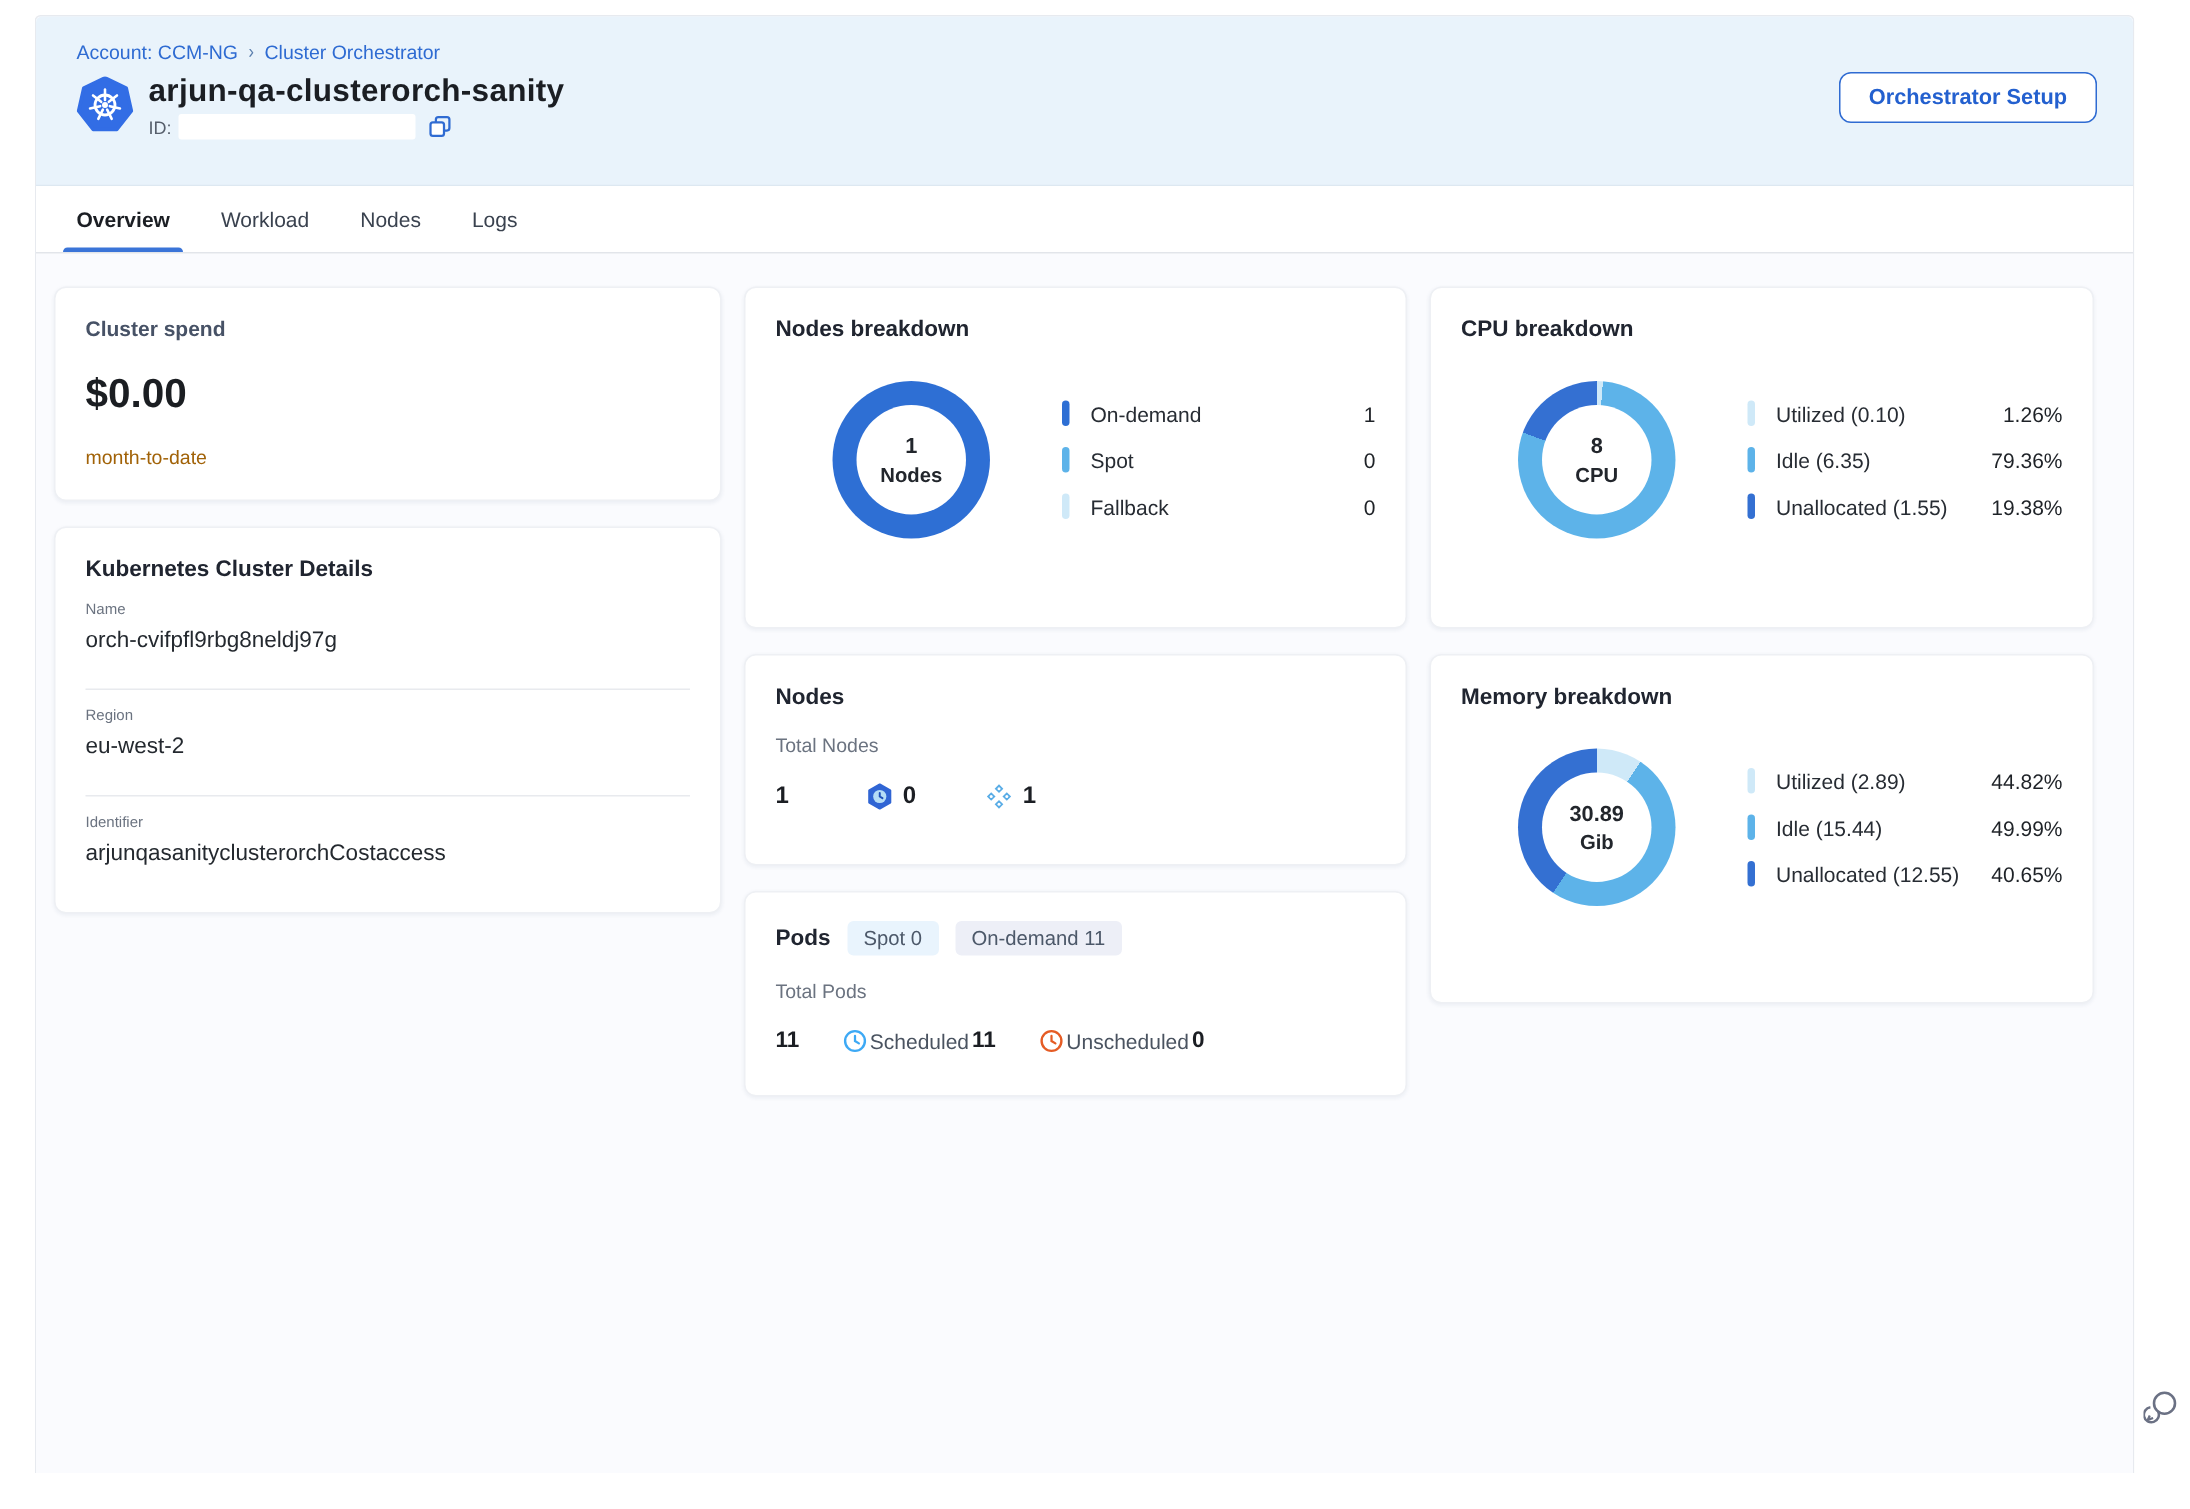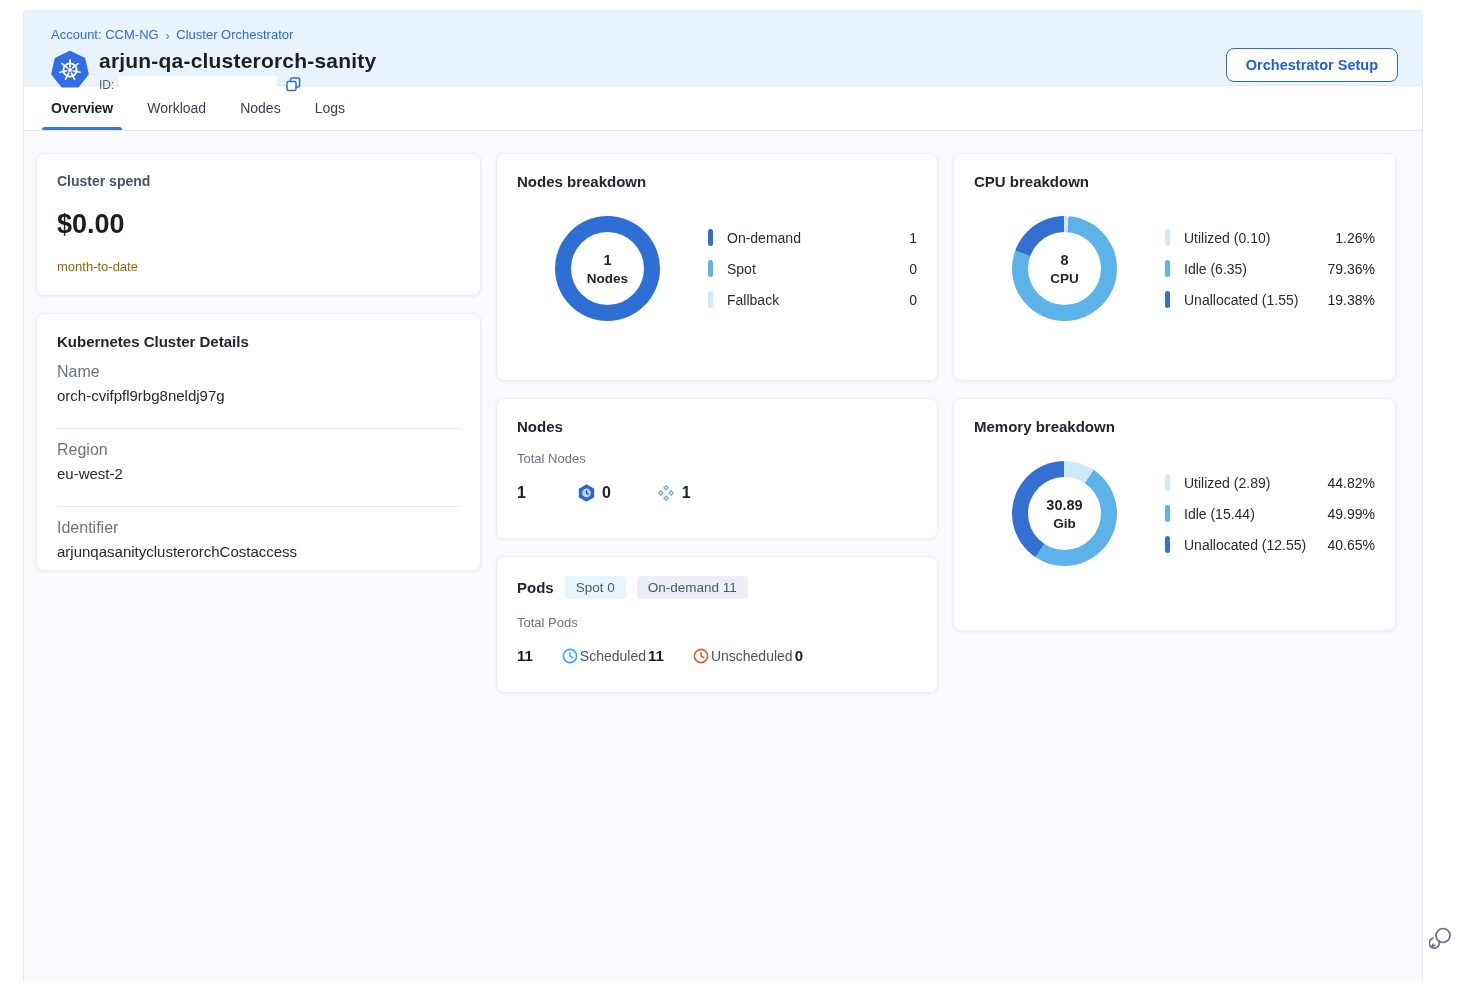--- a/index.html
+++ b/index.html
@@ -2,21 +2,21 @@
 <html><head>
 <meta charset="utf-8">
 <style>
   * { margin:0; padding:0; box-sizing:border-box; }
   html,body { width:1460px; height:1006px; background:#ffffff;
     font-family:"Liberation Sans", sans-serif; overflow:hidden; }
   .panel { position:absolute; left:23px; top:10px; width:1400px; height:972px;
     background:#fafbfe; border:1px solid #e7eaef; border-bottom:none; border-radius:4px 4px 0 0; }
 
   
-  .panel-header { position:relative; height:75px; background:#e9f3fb; border-bottom:1px solid #dde8f1; padding:16px 26px 0 27px; border-radius:4px 4px 0 0; }
+  .panel-header { position:relative; height:113px; background:#e9f3fb; border-bottom:1px solid #dde8f1; padding:16px 26px 0 27px; border-radius:4px 4px 0 0; }
   .breadcrumb { font-size:13px; color:#2e6bd2; display:flex; align-items:center; gap:7px; }
   .crumb { cursor:pointer; }
   .crumb-sep { color:#5b7fae; font-size:11px; transform:scaleY(1.2); }
   .title-row { display:flex; margin-top:7px; }
   .k8s-icon { width:38px; height:38px; flex:0 0 38px; margin-top:2px; }
   .title-col { margin-left:10px; }
   .page-title { font-size:21px; font-weight:700; color:#1b1e23; letter-spacing:.2px; }
   .id-row { display:flex; align-items:center; margin-top:3px; }
   .id-label { font-size:12px; color:#565e6b; }
   .id-box { display:inline-block; width:158px; height:17px; background:#ffffff; border-radius:2px; margin-left:5px; }
@@ -41,21 +41,21 @@
   .card-title { font-size:15px; font-weight:700; color:#202530; }
 
   
   .spend-title { color:#475266; font-size:14px; font-weight:700; }
   .spend-amount { font-size:27px; font-weight:800; color:#1b1e22; margin-top:20px; }
   .spend-period { font-size:13px; color:#a16207; margin-top:19px; padding-bottom:4px; }
 
   
   .field { margin-top:13px; }
   .field + .field { border-top:1px solid #e8eaee; padding-top:12px; }
-  .field-label { font-size:16px; color:#6b7380; }
+  .field-label { font-size:10px; color:#6b7380; }
   .field-value { font-size:15px; color:#24292f; margin-top:6px; padding-bottom:11px; }
   .field:last-child .field-value { padding-bottom:2px; }
 
   
   .donut-body { display:flex; align-items:center; margin-top:26px; margin-bottom:12px; }
   .donut-wrap { position:relative; width:105px; height:105px; margin-left:38px; flex:0 0 105px; }
   .donut { width:105px; height:105px; border-radius:50%; }
   .donut::after { content:""; position:absolute; left:16px; top:16px; width:73px; height:73px;
     background:#ffffff; border-radius:50%; }
   .donut-center { position:absolute; inset:0; display:flex; flex-direction:column; align-items:center;

